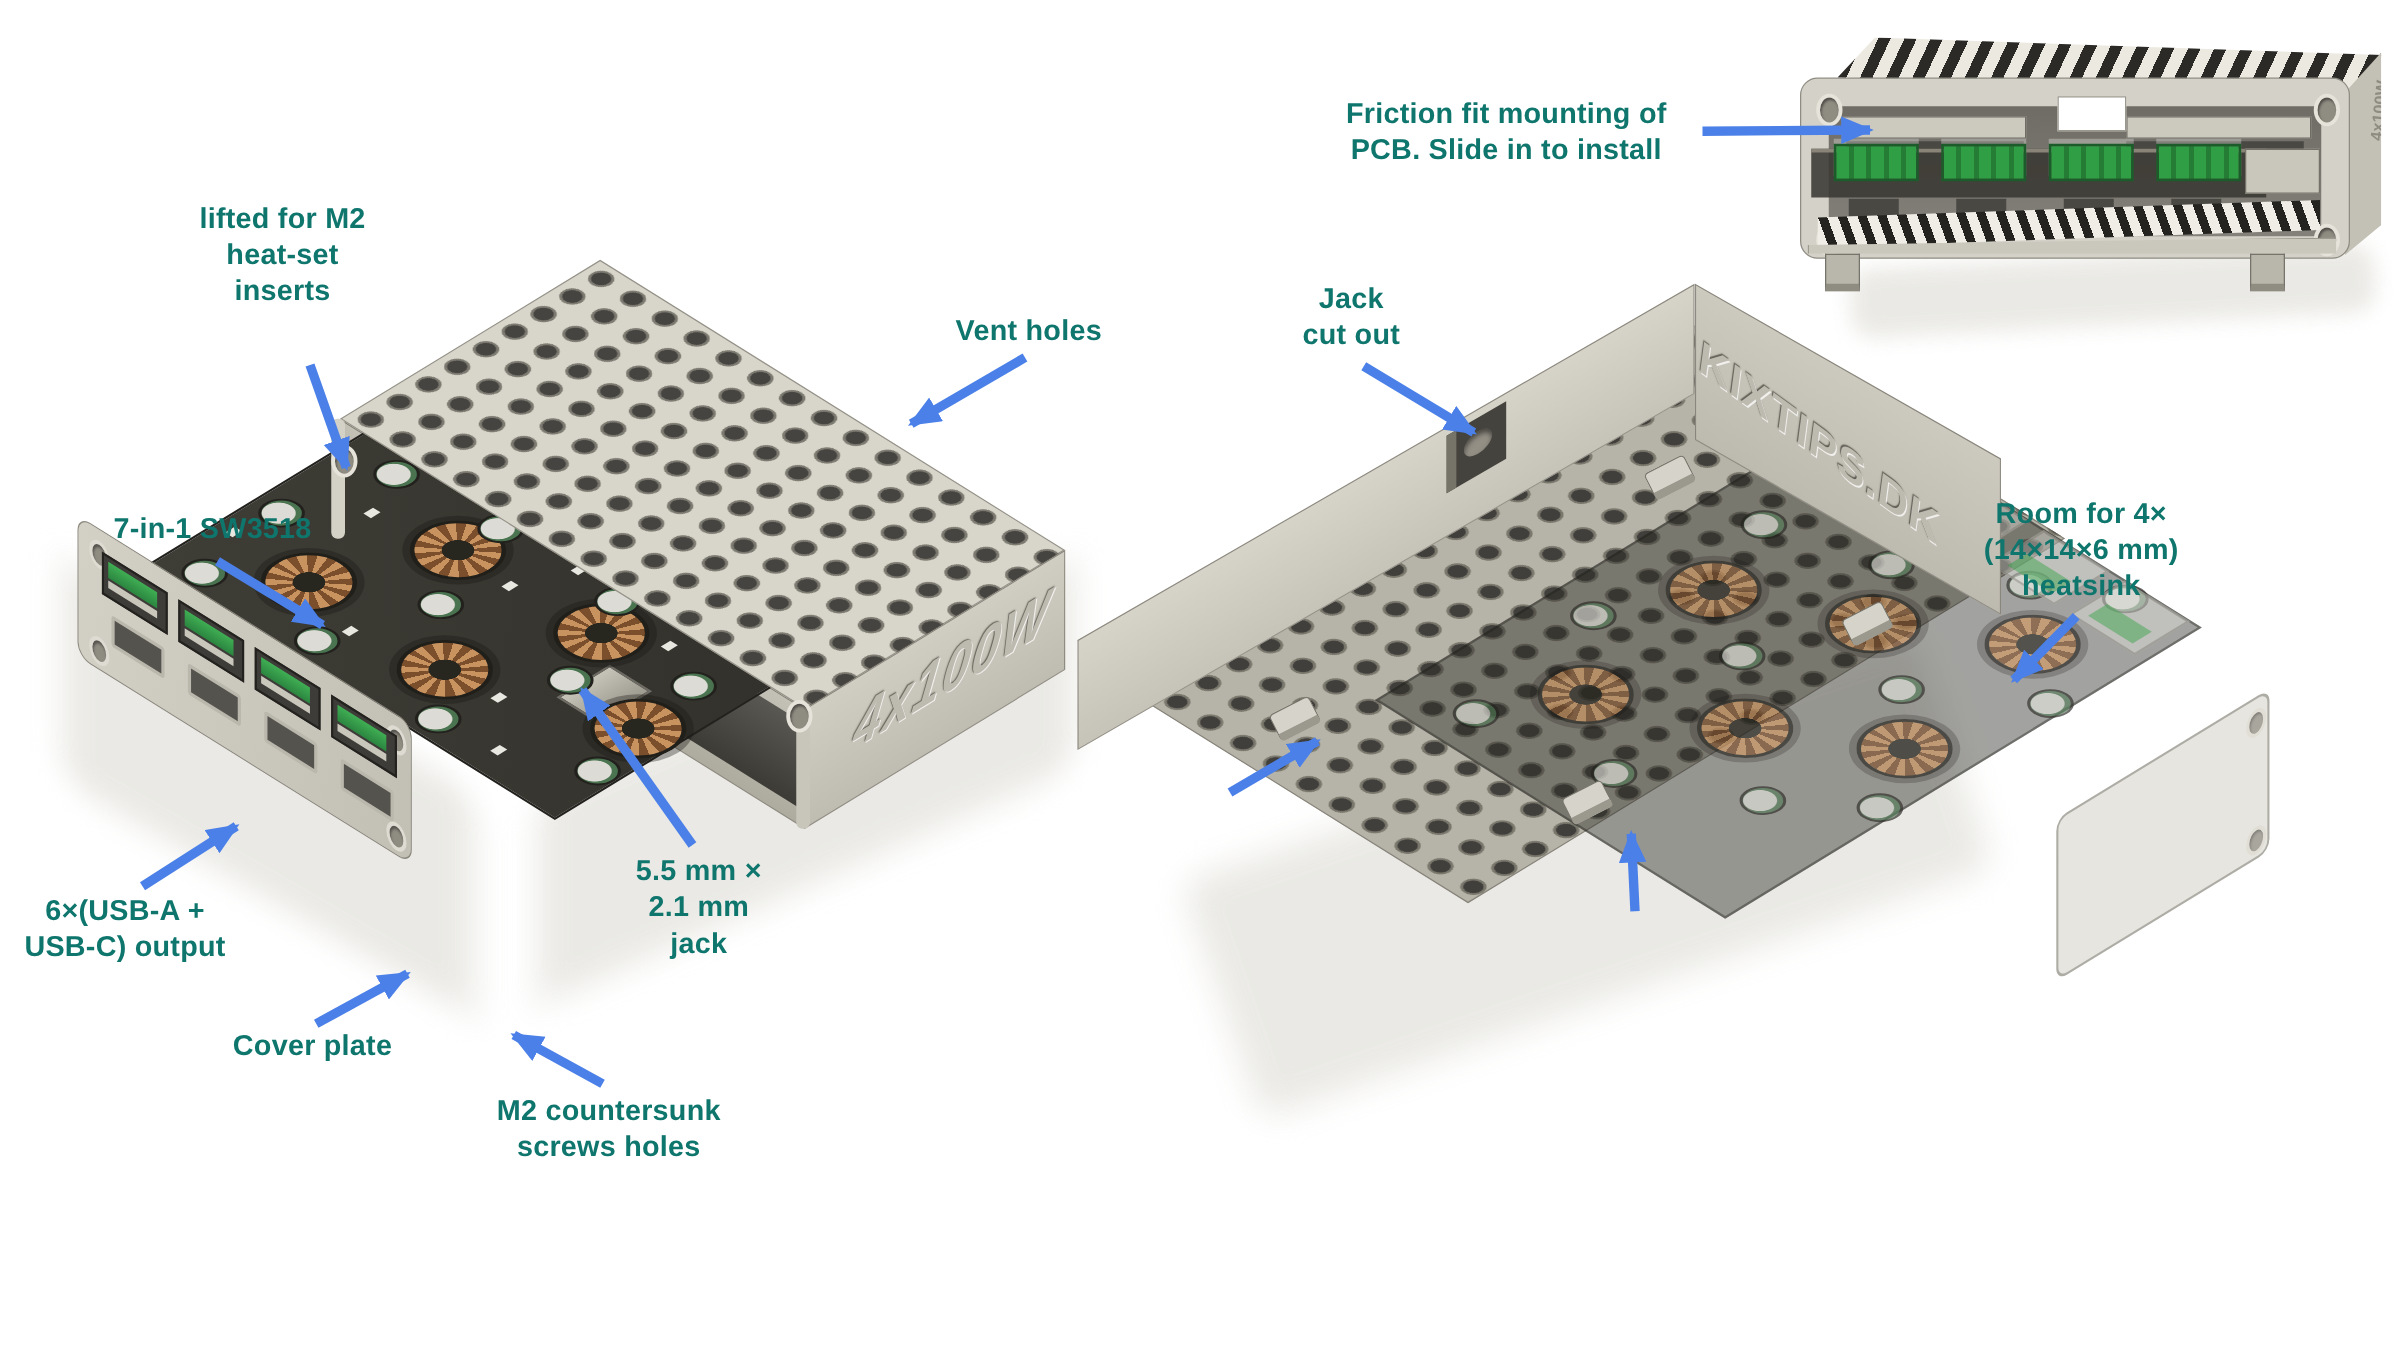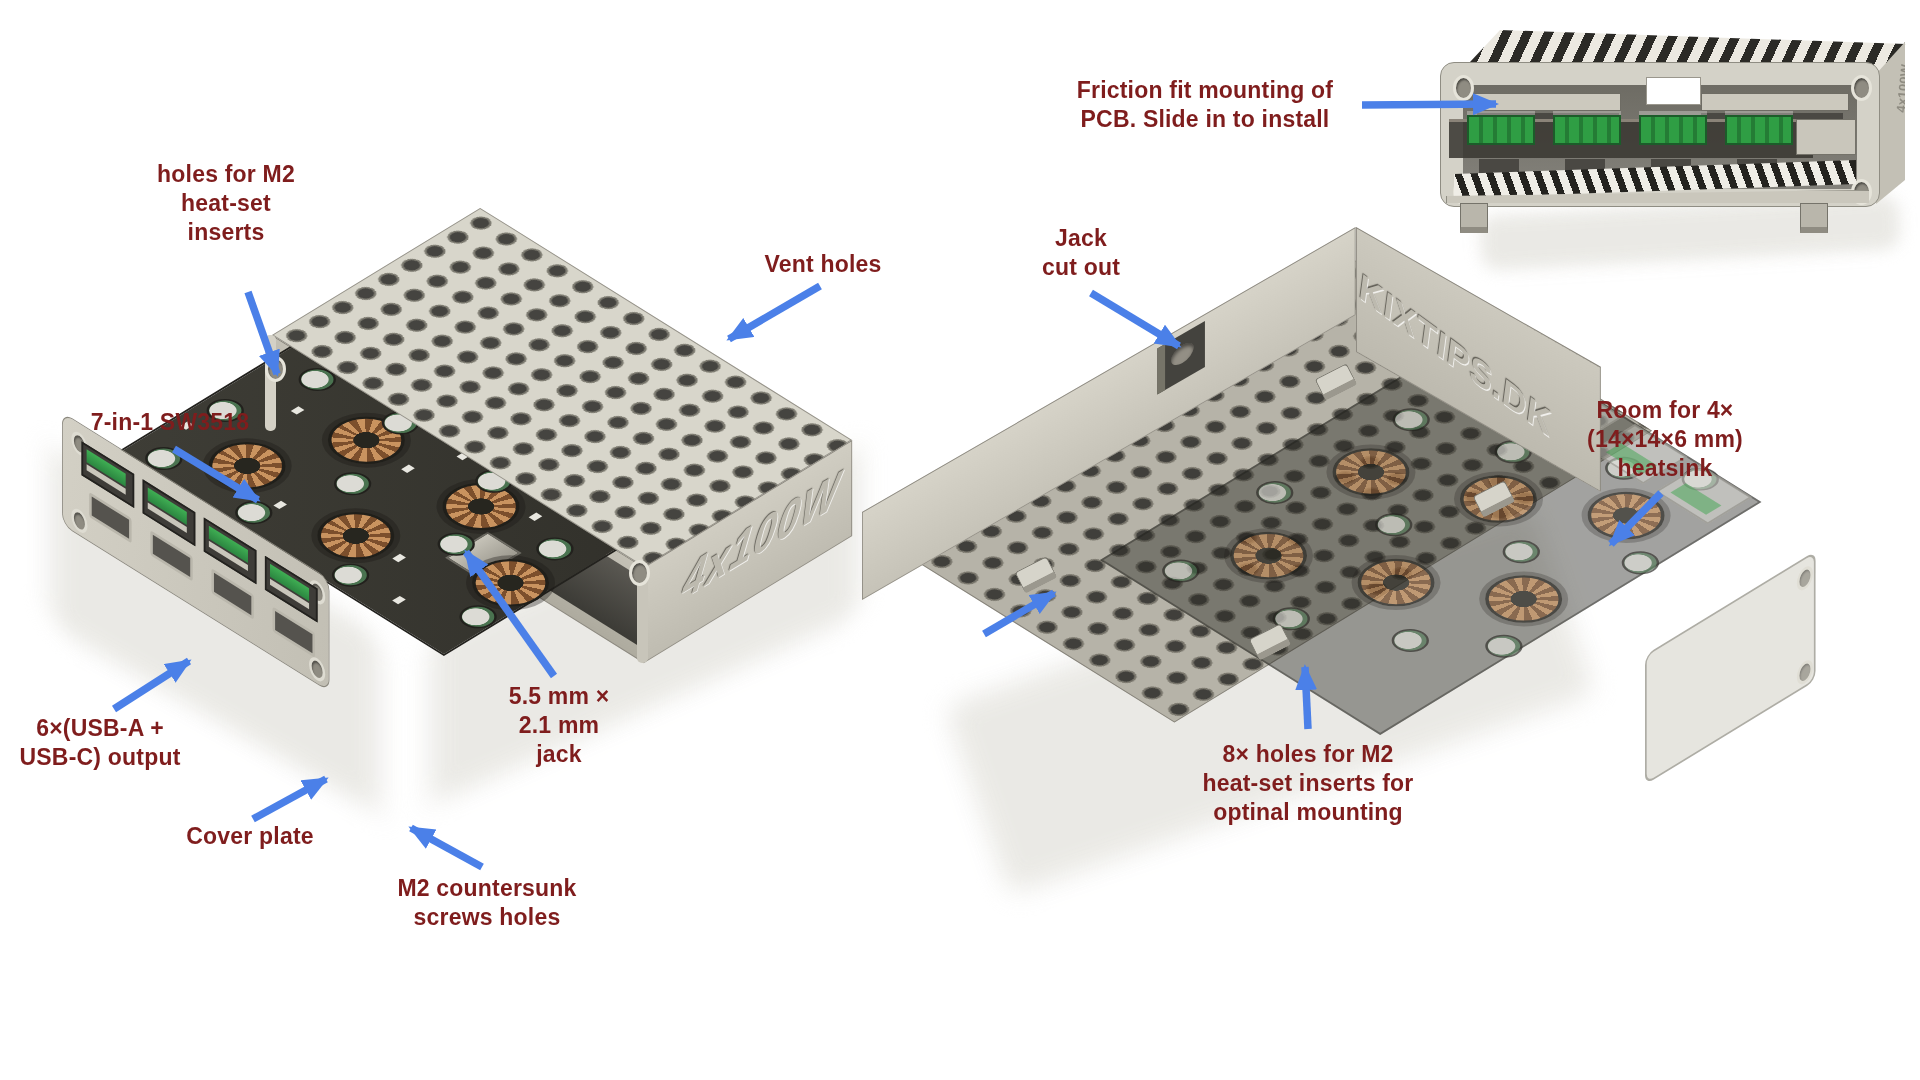--- a/index.html
+++ b/index.html
@@ -1,20 +1,20 @@
 <!DOCTYPE html>
 <html><head>
 <meta charset="utf-8">
 <style>
   html,body{margin:0;padding:0;background:#ffffff;}
   #stage{position:relative;width:1920px;height:1080px;background:#ffffff;overflow:hidden;
          font-family:"Liberation Sans", sans-serif;}
   .abs{position:absolute;}
   .face{position:absolute;transform-origin:0 0;}
-  .label{position:absolute;color:#7f1d1d;font-weight:bold;font-size:23px;line-height:1.26;
+  .label{position:absolute;color:#0f766e;font-weight:bold;font-size:23px;line-height:1.26;
          text-align:center;white-space:pre-line;transform:translateX(-50%);letter-spacing:.2px;}
   .shadow{position:absolute;background:#e7e6e1;filter:blur(13px);opacity:.85;border-radius:18px;}
   
   .holes-top{background-color:#d8d6cb;
     background-image:radial-gradient(circle 9px at 13px 14px,#454440 0 6.5px,#7d7b71 7px 8.5px,rgba(0,0,0,0) 9px);
     background-size:27px 30px;}
   .holes-bottom{background-color:#b6b3a8;
     background-image:radial-gradient(circle 9px at 14px 14px,#403f3b 0 6.5px,#7a776d 7px 8.5px,rgba(0,0,0,0) 9px);
     background-size:29px 31px;}
   .edge{border:1px solid rgba(92,90,82,.55);box-sizing:border-box;}
@@ -244,37 +244,34 @@
       <line x1="253" y1="819" x2="326" y2="779" marker-end="url(#ah)"></line>
       <line x1="482" y1="867" x2="411" y2="828" marker-end="url(#ah)"></line>
       <line x1="1362" y1="105" x2="1496" y2="104" marker-end="url(#ah)"></line>
       <line x1="1091" y1="293" x2="1179" y2="346" marker-end="url(#ah)"></line>
       <line x1="1661" y1="493" x2="1611" y2="544" marker-end="url(#ah)"></line>
       <line x1="984" y1="634" x2="1054" y2="593" marker-end="url(#ah)"></line>
       <line x1="1308" y1="729" x2="1305" y2="667" marker-end="url(#ah)"></line>
     </g>
   </svg>
 
-  <div class="label" style="left:226px;top:160px;">holes for M2
+  <div class="label" style="left:226px;top:160px;">lifted for M2
 heat-set
 inserts</div>
   <div class="label" style="left:823px;top:250px;">Vent holes</div>
   <div class="label" style="left:170px;top:408px;">7-in-1 SW3518</div>
   <div class="label" style="left:100px;top:714px;">6×(USB-A +
 USB-C) output</div>
   <div class="label" style="left:559px;top:682px;">5.5 mm ×
 2.1 mm
 jack</div>
   <div class="label" style="left:250px;top:822px;">Cover plate</div>
   <div class="label" style="left:487px;top:874px;">M2 countersunk
 screws holes</div>
   <div class="label" style="left:1205px;top:76px;">Friction fit mounting of
 PCB. Slide in to install</div>
   <div class="label" style="left:1081px;top:224px;">Jack
 cut out</div>
   <div class="label" style="left:1665px;top:396px;">Room for 4×
 (14×14×6 mm)
 heatsink</div>
-  <div class="label" style="left:1308px;top:740px;">8× holes for M2
-heat-set inserts for
-optinal mounting</div>
 
 </div>
 
 </body></html>

